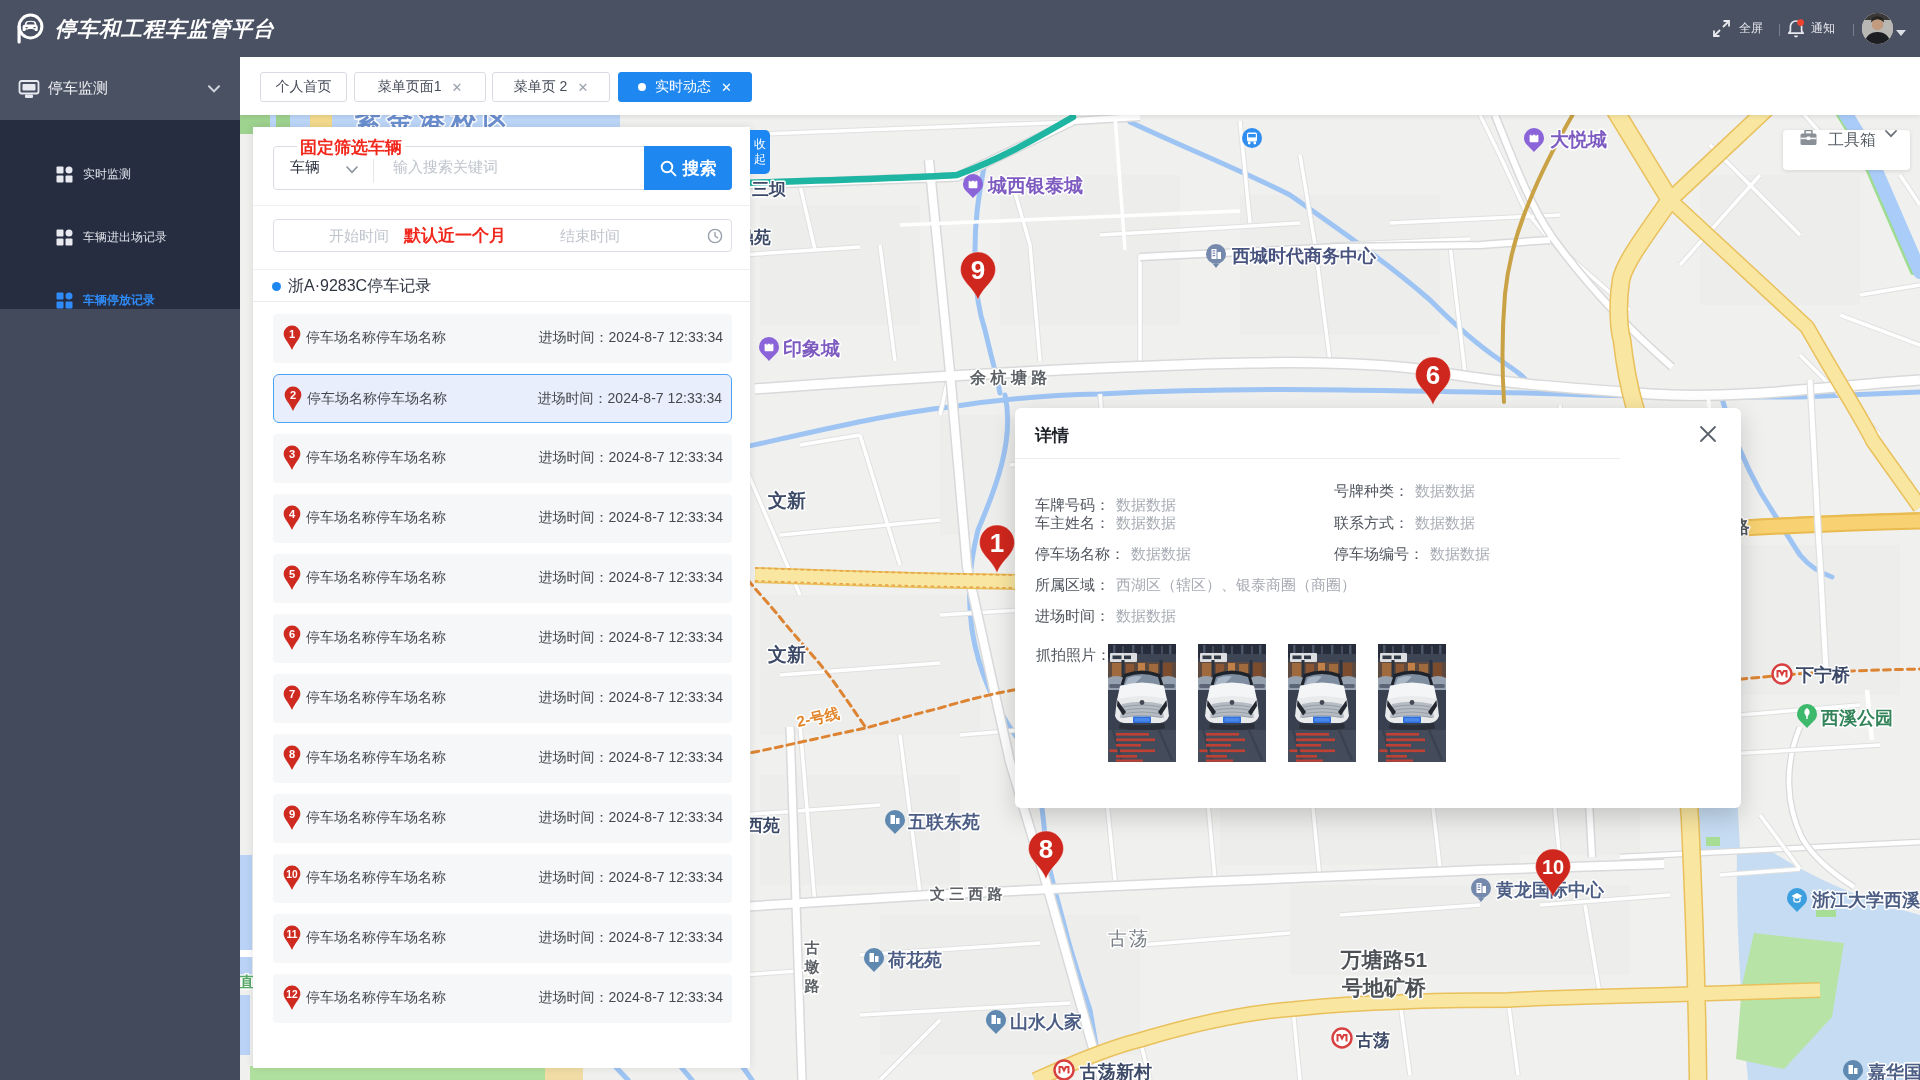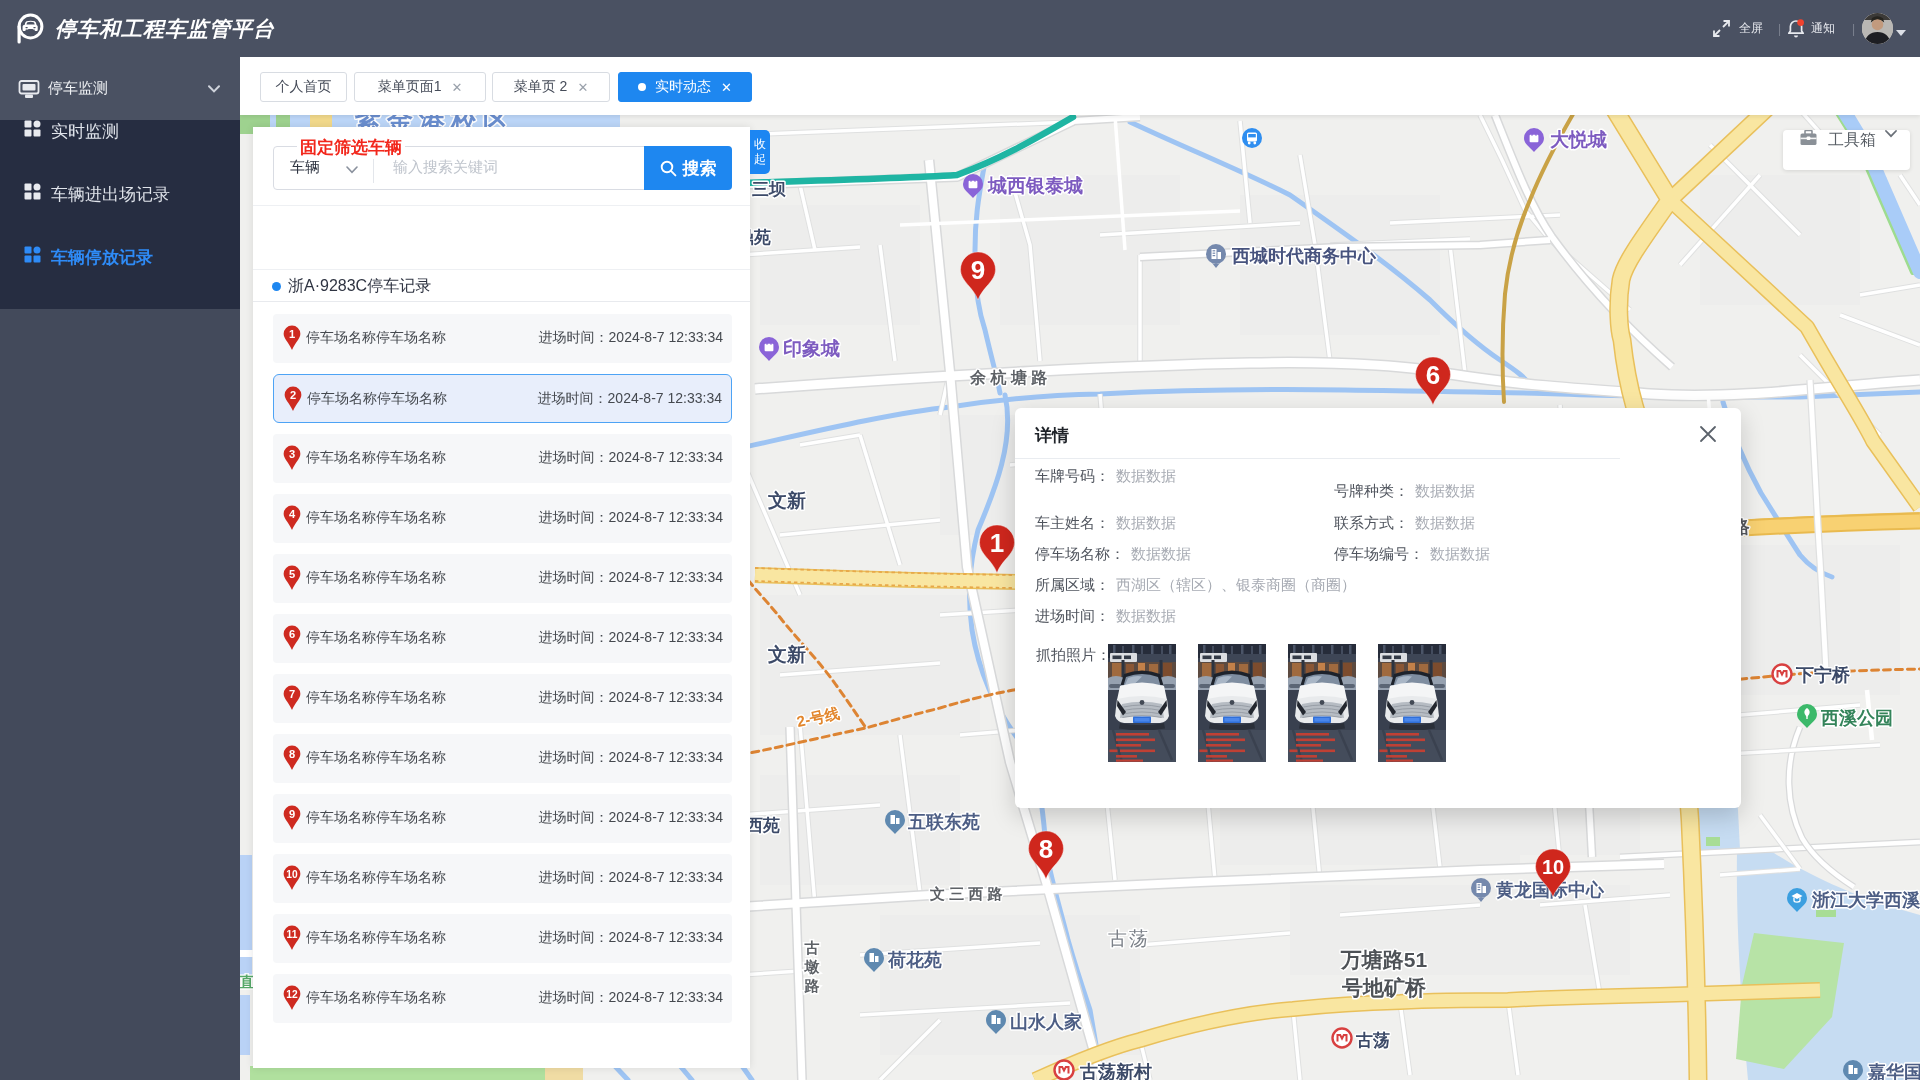--- a/index.html
+++ b/index.html
@@ -6,21 +6,21 @@
 *{margin:0;padding:0;box-sizing:border-box;}
 html,body{width:1920px;height:1080px;overflow:hidden;font-family:"Liberation Sans",sans-serif;}
 body{position:relative;background:#f1f1ef;}
 #hd{position:absolute;left:0;top:0;width:1920px;height:57px;background:#4a5162;z-index:50;}
 #hd .logo{position:absolute;left:17px;top:14px;}
 #hd .title{position:absolute;left:55px;top:15px;color:#fff;font-size:21px;font-weight:bold;font-style:italic;letter-spacing:1px;}
 .hdr{position:absolute;top:0;height:57px;display:flex;align-items:center;color:#e8eaef;font-size:12px;}
 #side{position:absolute;left:0;top:57px;width:240px;height:1023px;background:#434a5b;z-index:40;}
 #side .grp{height:63px;background:#4a5162;display:flex;align-items:center;color:#f0f2f5;font-size:15px;position:relative;}
 #side .sub{background:#262d41;padding:0;}
-#side .mi{height:63px;display:flex;align-items:flex-start;color:#dfe3ea;font-size:17px;padding-left:24px;}
+#side .mi{height:63px;display:flex;align-items:flex-end;color:#dfe3ea;font-size:12px;padding-left:56px;}
 #side .mi.act{color:#2e8bf7;font-weight:bold;}
 #tabs{position:absolute;left:240px;top:57px;width:1680px;height:58px;background:#fff;z-index:30;box-shadow:0 2px 4px rgba(0,0,0,.08);}
 .tab{position:absolute;top:15px;height:30px;border:1px solid #d8dce2;border-radius:3px;background:#fff;color:#464c59;font-size:14px;display:flex;align-items:center;justify-content:center;}
 .tab .x{color:#9aa1ab;font-size:13px;margin-left:10px;}
 .tab.on{background:#1e87f0;border-color:#1e87f0;color:#fff;}
 .tab.on .dot{width:8px;height:8px;border-radius:50%;background:#fff;margin-right:9px;}
 .tab.on .x{color:#fff;}
 #map{position:absolute;left:240px;top:115px;width:1680px;height:965px;z-index:1;}
 #panel{position:absolute;left:253px;top:127px;width:497px;height:941px;background:#fff;z-index:20;box-shadow:0 0 8px rgba(0,0,0,.10);}
 #collapse{position:absolute;left:750px;top:130px;width:20px;height:44px;background:#1c86f2;border-radius:0 5px 5px 0;color:#fff;font-size:12px;line-height:15px;text-align:center;padding-top:7px;z-index:21;}
@@ -485,20 +485,29 @@
     <span style="position:absolute;left:119px;top:11px;font-size:15px;color:#bfc4cc;">输入搜索关键词</span>
     <div style="position:absolute;right:-1px;top:-1px;width:88px;height:44px;background:#1e87f0;border-radius:0 4px 4px 0;color:#fff;font-size:17px;display:flex;align-items:center;justify-content:center;">
       <svg width="17" height="17" viewBox="0 0 17 17" style="margin-right:6px;">
           <circle cx="7" cy="7" r="5.3" fill="none" stroke="#fff" stroke-width="1.9"></circle>
           <path d="M11.2 11.2 L15.4 15.4" stroke="#fff" stroke-width="1.9" stroke-linecap="round"></path>
         </svg>
       <b style="font-weight:bold;">搜索</b>
     </div>
   </div>
   <div style="position:absolute;left:0;top:78px;width:497px;height:1px;background:#eef0f3;"></div>
+  <div style="position:absolute;left:20px;top:92px;width:459px;height:33px;border:1px solid #dcdfe6;border-radius:4px;">
+    <span style="position:absolute;left:55px;top:7px;font-size:15px;color:#bfc4cc;">开始时间</span>
+    <span style="position:absolute;left:130px;top:4px;font-size:17px;font-weight:bold;color:#f2271c;">默认近一个月</span>
+    <span style="position:absolute;left:286px;top:7px;font-size:15px;color:#bfc4cc;">结束时间</span>
+    <svg width="16" height="16" viewBox="0 0 16 16" style="position:absolute;right:8px;top:8px;">
+        <circle cx="8" cy="8" r="6.6" fill="none" stroke="#9aa0aa" stroke-width="1.4"></circle>
+        <path d="M8 4.4 V8 L10.6 9.8" fill="none" stroke="#9aa0aa" stroke-width="1.4" stroke-linecap="round"></path>
+      </svg>
+  </div>
   <div style="position:absolute;left:0;top:142px;width:497px;height:1px;background:#eef0f3;"></div>
   <div style="position:absolute;left:19px;top:155px;width:9px;height:9px;border-radius:50%;background:#1e87f0;"></div>
   <div style="position:absolute;left:35px;top:149px;font-size:16px;color:#2f3442;">浙A·9283C停车记录</div>
   <div style="position:absolute;left:0;top:174px;width:497px;height:1px;background:#e8eaee;"></div>
   <div id="list">
   <div class="item" style="top:187px;">
         <svg width="18" height="26" viewBox="0 0 19 28" style="position:absolute;left:10px;top:11px;">
           <path d="M9.5 0.5 a9 9 0 0 1 9 9 c0 5 -4.7 8.2 -9 17.5 c-4.3 -9.3 -9 -12.5 -9 -17.5 a9 9 0 0 1 9 -9 z" fill="#ce2a20"></path>
           <text x="9.5" y="13.6" text-anchor="middle" font-size="12" font-weight="bold" fill="#fff" font-family="Liberation Sans,sans-serif">1</text>
         </svg>
@@ -664,21 +673,21 @@
             <rect x="8" y="115.5" width="27" height="2.2"></rect>
         </g>
       </symbol>
     </defs>
   </svg>
   <div style="position:absolute;left:20px;top:16px;font-size:17px;font-weight:bold;color:#1f2329;">详情</div>
   <svg width="18" height="18" viewBox="0 0 18 18" style="position:absolute;right:24px;top:17px;">
       <path d="M2 2 L16 16 M16 2 L2 16" stroke="#5b626b" stroke-width="1.8" stroke-linecap="round"></path>
     </svg>
   <div style="position:absolute;left:0;top:50px;width:605px;height:1px;background:#e9ecf0;"></div>
-  <div style="position:absolute;left:20px;top:59px;"><span class="plabel">车牌号码：</span><span class="pval">数据数据</span></div>
+  <div style="position:absolute;left:20px;top:88px;"><span class="plabel">车牌号码：</span><span class="pval">数据数据</span></div>
   <div style="position:absolute;left:319px;top:74px;"><span class="plabel">号牌种类：</span><span class="pval">数据数据</span></div>
   <div style="position:absolute;left:20px;top:106px;"><span class="plabel">车主姓名：</span><span class="pval">数据数据</span></div>
   <div style="position:absolute;left:319px;top:106px;"><span class="plabel">联系方式：</span><span class="pval">数据数据</span></div>
   <div style="position:absolute;left:20px;top:137px;"><span class="plabel">停车场名称：</span><span class="pval">数据数据</span></div>
   <div style="position:absolute;left:319px;top:137px;"><span class="plabel">停车场编号：</span><span class="pval">数据数据</span></div>
   <div style="position:absolute;left:20px;top:168px;"><span class="plabel">所属区域：</span><span class="pval">西湖区（辖区）、银泰商圈（商圈）</span></div>
   <div style="position:absolute;left:20px;top:199px;"><span class="plabel">进场时间：</span><span class="pval">数据数据</span></div>
   <div style="position:absolute;left:21px;top:238px;"><span class="plabel">抓拍照片：</span></div>
   <svg width="68" height="118" viewBox="0 0 68 118" style="position:absolute;left:93px;top:236px;">
       <use href="#carphoto"></use>

